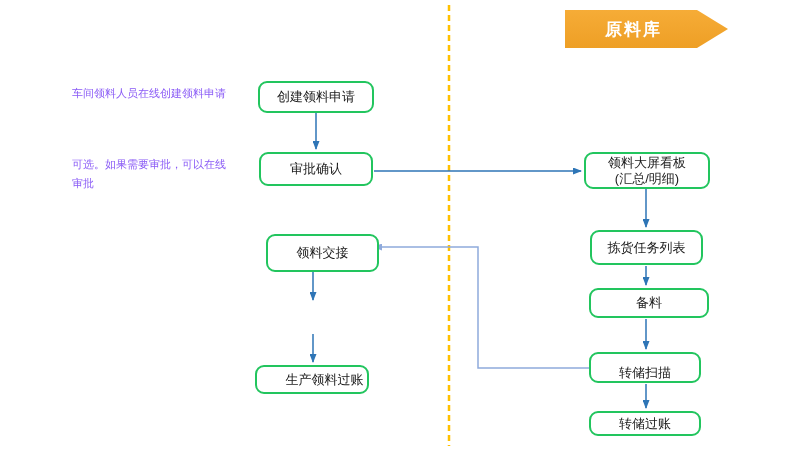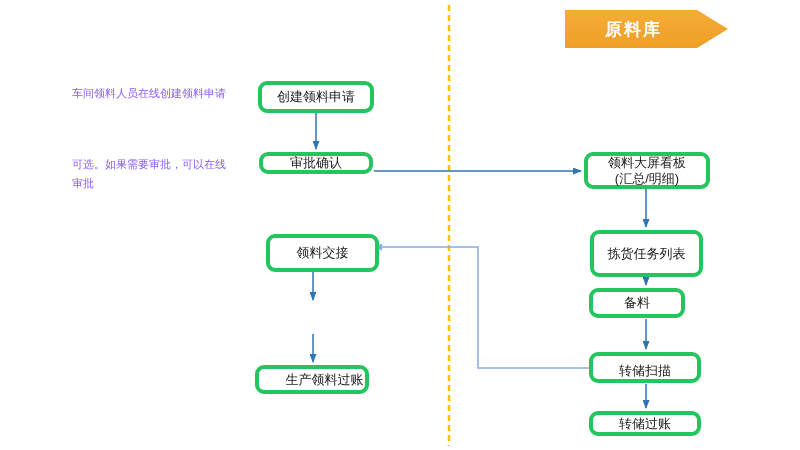--- a/index.html
+++ b/index.html
@@ -25,36 +25,36 @@
     color: #ffffff; font-size: 17px; font-weight: bold; letter-spacing: 2px;
     padding-right: 26px; box-sizing: border-box;
   }
   .banner-left  { left: 183px; top: 10px; width: 160px; }
   .banner-right { left: 565px; top: 10px; width: 163px; }
 
   
   .node {
     position: absolute;
     background: #ffffff;
-    border: 4px solid #22c55e;
+    border: 2px solid #22c55e;
     border-radius: 9px;
     display: flex; flex-direction: column; align-items: center; justify-content: center;
     font-size: 13px; color: #1A1A1A;
     line-height: 16px;
     box-sizing: border-box;
     text-align: center;
   }
   .n-create   { left: 258px; top:  81px; width: 116px; height: 32px; }
-  .n-approve  { left: 259px; top: 152px; width: 114px; height: 22px; }
+  .n-approve  { left: 259px; top: 152px; width: 114px; height: 34px; }
   .n-handover { left: 266px; top: 234px; width: 113px; height: 38px; }
   .n-scan     { left: 257px; top: 303px; width: 112px; height: 30px; }
   .n-prodpost { left: 255px; top: 365px; width: 114px; height: 29px; padding-left: 25px; }
   .n-dash     { left: 584px; top: 152px; width: 126px; height: 37px; }
-  .n-picking  { left: 590px; top: 230px; width: 113px; height: 47px; }
-  .n-prepare  { left: 589px; top: 288px; width: 96px; height: 30px; }
+  .n-picking  { left: 590px; top: 230px; width: 113px; height: 35px; }
+  .n-prepare  { left: 589px; top: 288px; width: 120px; height: 30px; }
   .n-tscan    { left: 589px; top: 352px; width: 112px; height: 31px; justify-content: flex-end; }
   .n-tpost    { left: 589px; top: 411px; width: 112px; height: 25px; }
 
   
   .annotation {
     position: absolute;
     left: 72px; width: 156px;
     font-size: 11px; color: #8b5cf6; line-height: 19px;
     text-align: left;
   }

